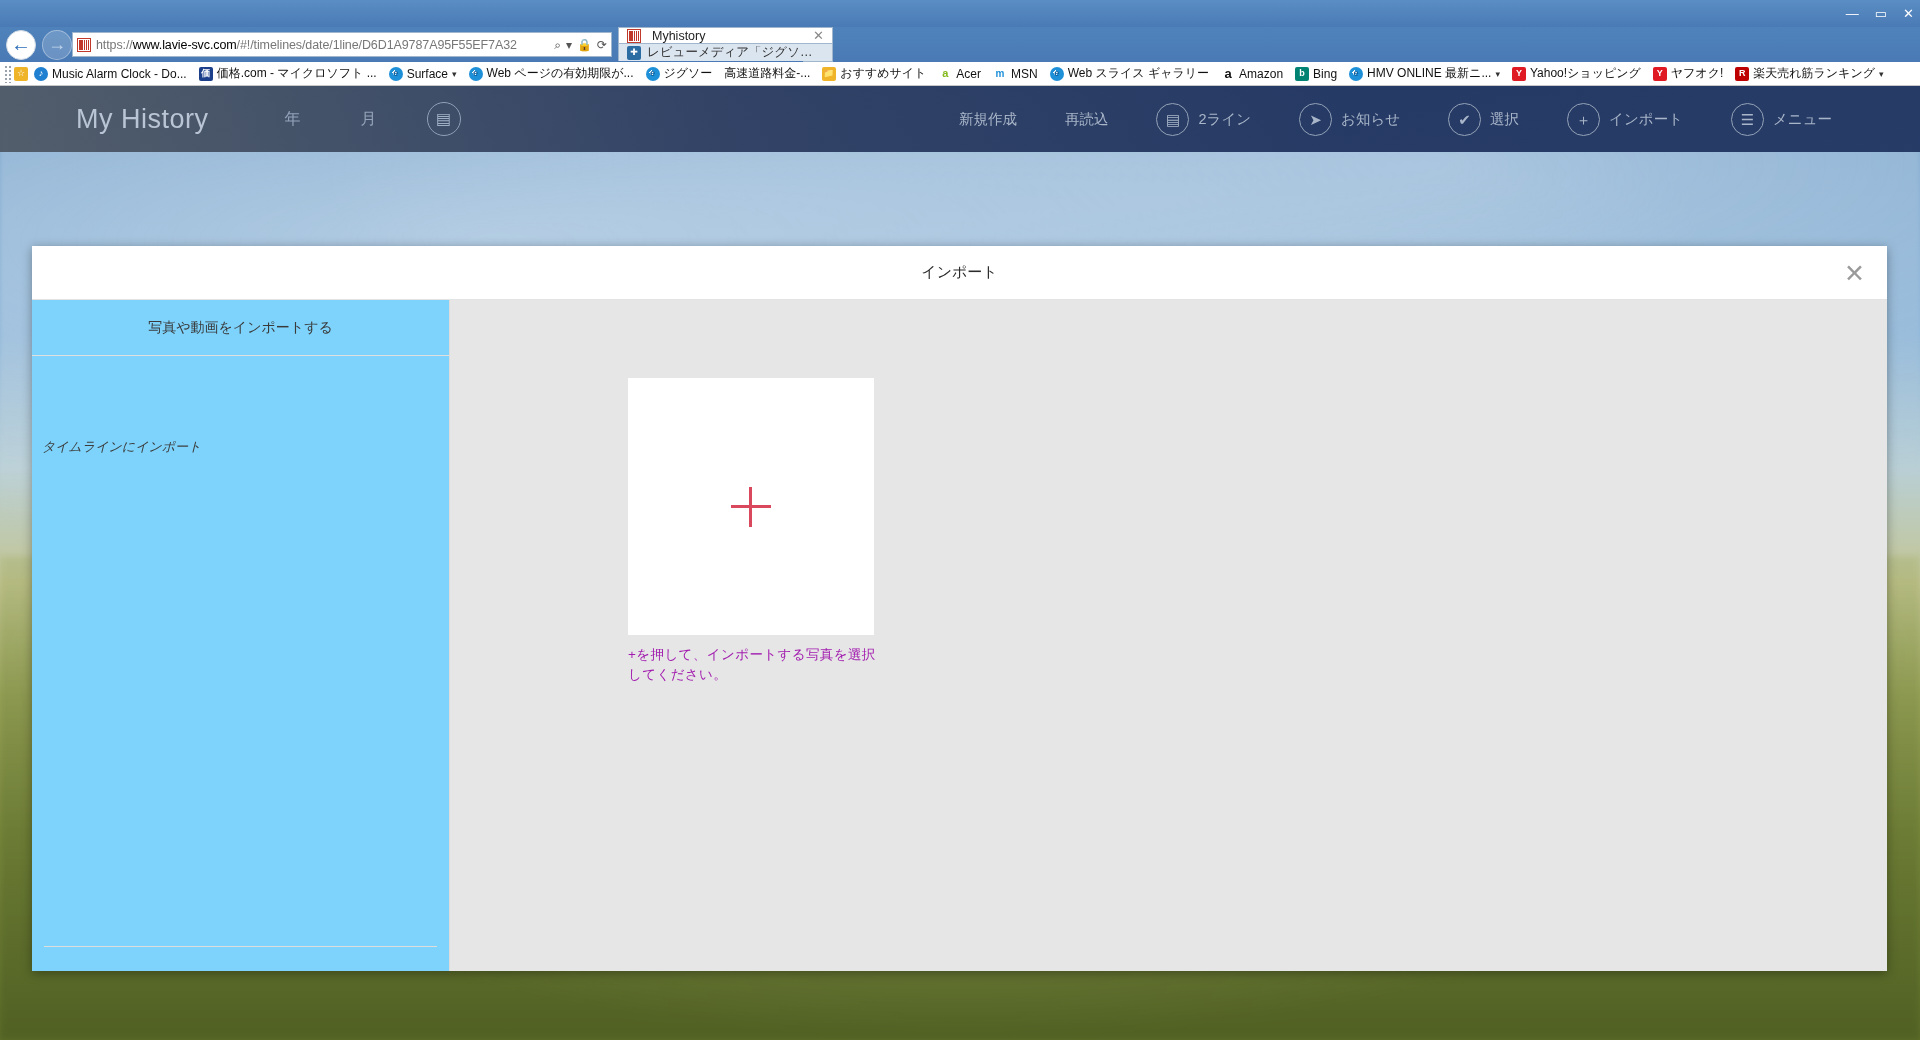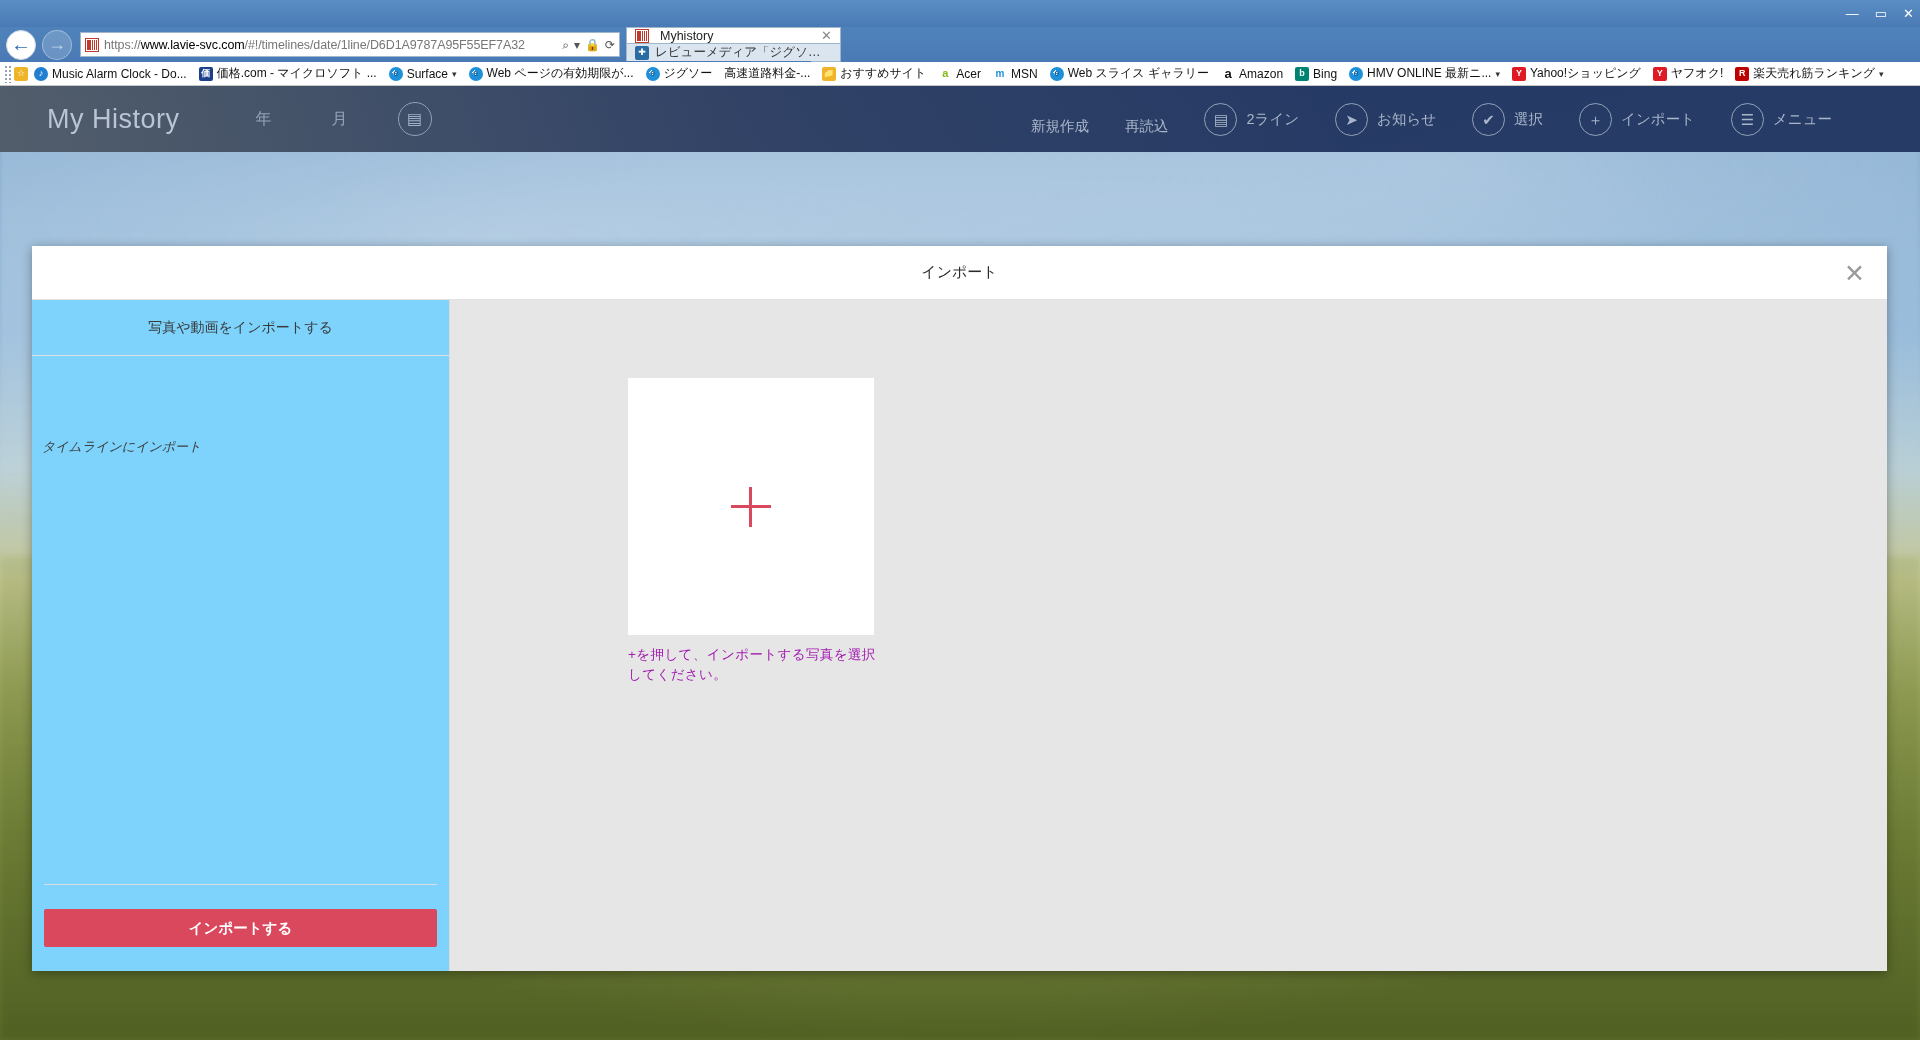--- a/index.html
+++ b/index.html
@@ -33,21 +33,21 @@
     width:30px; height:30px; border-radius:50%;
     display:flex; align-items:center; justify-content:center;
     margin-left:6px; flex:0 0 auto;
   }
   #back-button { background:#ffffff; color:#2a6bb5; font-size:20px; font-weight:bold;
     border:1px solid #cfd9e4; }
   #forward-button { background:rgba(255,255,255,.18); color:#c3d6ea; font-size:18px;
     border:1px solid rgba(255,255,255,.35); }
 
   #addressbar {
-    margin-left:8px; height:25px; width:540px;
+    height:25px; width:540px;
     background:#ffffff; border:1px solid #9fb6cd;
     display:flex; align-items:center; padding:0 4px; position:relative;
   }
   #site-favicon {
     width:14px; height:14px; background:#ffffff; border:1px solid #c0392b;
     margin-right:5px; flex:0 0 auto; position:relative; overflow:hidden;
   }
   #site-favicon::before { content:""; position:absolute; left:1px; top:1px;
     width:4px; height:10px; background:#c0392b; }
   #site-favicon::after { content:""; position:absolute; left:6px; top:1px;
@@ -124,34 +124,34 @@
                linear-gradient(180deg, rgba(150,165,85,.25), rgba(70,85,30,.55));
     filter:blur(3px); }
 
   
   #app-header {
     position:absolute; left:0; top:0; width:1920px; height:66px;
     background:linear-gradient(90deg, rgba(76,86,98,.92) 0%, rgba(40,56,92,.92) 38%,
                rgba(28,48,92,.93) 70%, rgba(30,50,94,.93) 100%);
     display:flex; align-items:center;
   }
-  #app-title { margin-left:47px; color:#b9c4d4; font-size:27px;
+  #app-title { margin-left:76px; color:#b9c4d4; font-size:27px;
     font-weight:normal; letter-spacing:.5px; }
   #header-left-nav { display:flex; align-items:center; gap:60px; margin-left:76px; }
   .hl-item { color:#93a2b8; font-size:16px; }
   #line-toggle {
     width:34px; height:34px; border-radius:50%;
     border:1.5px solid #8fa0b7; display:flex; align-items:center;
     justify-content:center; margin-left:50px;
   }
   #line-toggle .glyph { color:#9fafc4; font-size:16px; line-height:1; }
 
   #header-right-nav {
     margin-left:auto; margin-right:70px;
-    display:flex; align-items:flex-end; gap:0;
+    display:flex; align-items:center; gap:12px;
   }
   .hr-item { display:flex; align-items:center; gap:9px; color:#a9b6c9;
     font-size:14.5px; padding:0 18px; }
   .hr-circle { width:33px; height:33px; border-radius:50%;
     border:1.5px solid #94a3b8; display:flex; align-items:center;
     justify-content:center; color:#a9b6c9; font-size:15px; line-height:1; }
   .hr-text { white-space:nowrap; }
 
   
   #import-dialog {
@@ -376,23 +376,20 @@
         <span id="dialog-title">インポート</span>
         <span id="dialog-close">✕</span>
       </div>
 
       <div id="dialog-body">
         <div id="dialog-sidebar">
           <div id="sidebar-header">写真や動画をインポートする</div>
           <div id="sidebar-section-label">タイムラインにインポート</div>
           <div id="sidebar-spacer"></div>
           <div id="sidebar-divider"></div>
-          <div id="sidebar-footer">
-            <button id="import-submit">インポートする</button>
-          </div>
         </div>
 
         <div id="dialog-main">
           <div id="photo-dropzone">
             <span id="plus-icon"></span>
           </div>
           <div id="dropzone-hint">+を押して、インポートする写真を選択してください。</div>
         </div>
       </div>
     </div>

